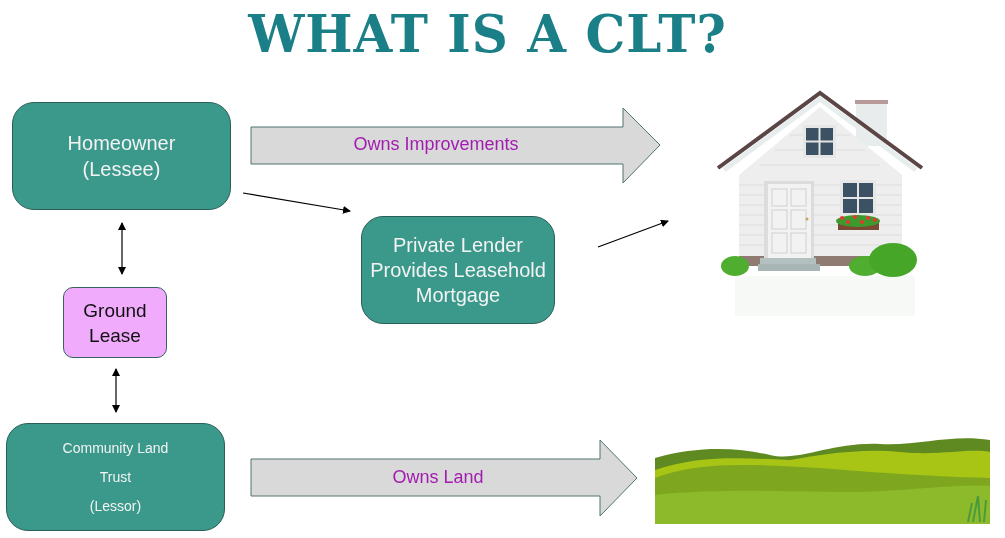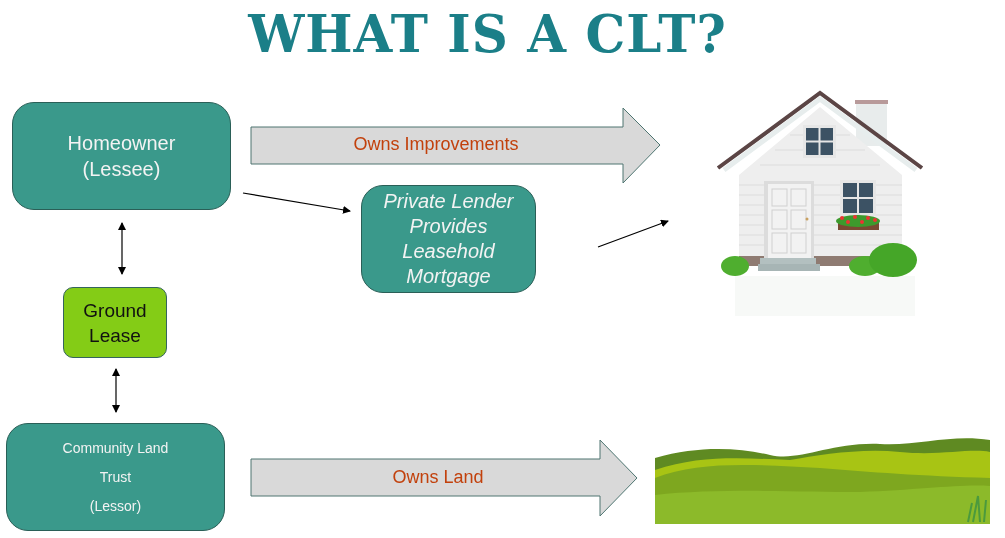--- a/index.html
+++ b/index.html
@@ -1,26 +1,26 @@
 <!DOCTYPE html>
 <html><head>
 <meta charset="utf-8">
 <style>
   html, body { margin:0; padding:0; }
   body { width:1005px; height:538px; background:#ffffff; position:relative; overflow:hidden; font-family:"Liberation Sans", sans-serif; }
   .title { position:absolute; left:0; top:4px; width:975px; text-align:center; font-family:"DejaVu Serif", serif; font-weight:bold; font-size:50px; color:#1b7f88; letter-spacing:1px; transform:scaleY(1.05); }
   .box { position:absolute; box-sizing:border-box; display:flex; align-items:center; justify-content:center; text-align:center; border-radius:22px; font-size:20px; line-height:26px; white-space:pre-line; }
   .teal { background:#3a998b; border:1px solid #2a5f57; color:#f3f3f3; }
-  .grey { background:#84cc16; border:1px solid #35645e; color:#111; border-radius:10px; }
+  .grey { background:#f0abfc; border:1px solid #35645e; color:#111; border-radius:10px; }
   #homeowner { left:12px; top:102px; width:219px; height:108px; }
-  #lender { left:361px; top:185px; width:175px; height:108px; line-height:25px;font-style:italic; }
+  #lender { left:361px; top:216px; width:194px; height:108px; line-height:25px; }
   #ground { left:63px; top:287px; width:104px; height:71px; font-size:19px; line-height:25px; }
   #clt { left:6px; top:423px; width:219px; height:108px; font-size:14px; line-height:29px; }
   svg.overlay { position:absolute; left:0; top:0; }
-  .arrow-label { position:absolute; font-size:18px; color:#c2410c; text-align:center; }
+  .arrow-label { position:absolute; font-size:18px; color:#a21caf; text-align:center; }
   #lbl-improv { left:251px; top:134px; width:370px; }
   #lbl-land { left:253px; top:467px; width:370px; }
 </style>
 </head>
 <body>
 
 <div class="title">WHAT IS A CLT?</div>
 
 <svg class="overlay" width="1005" height="538">
   <defs>

